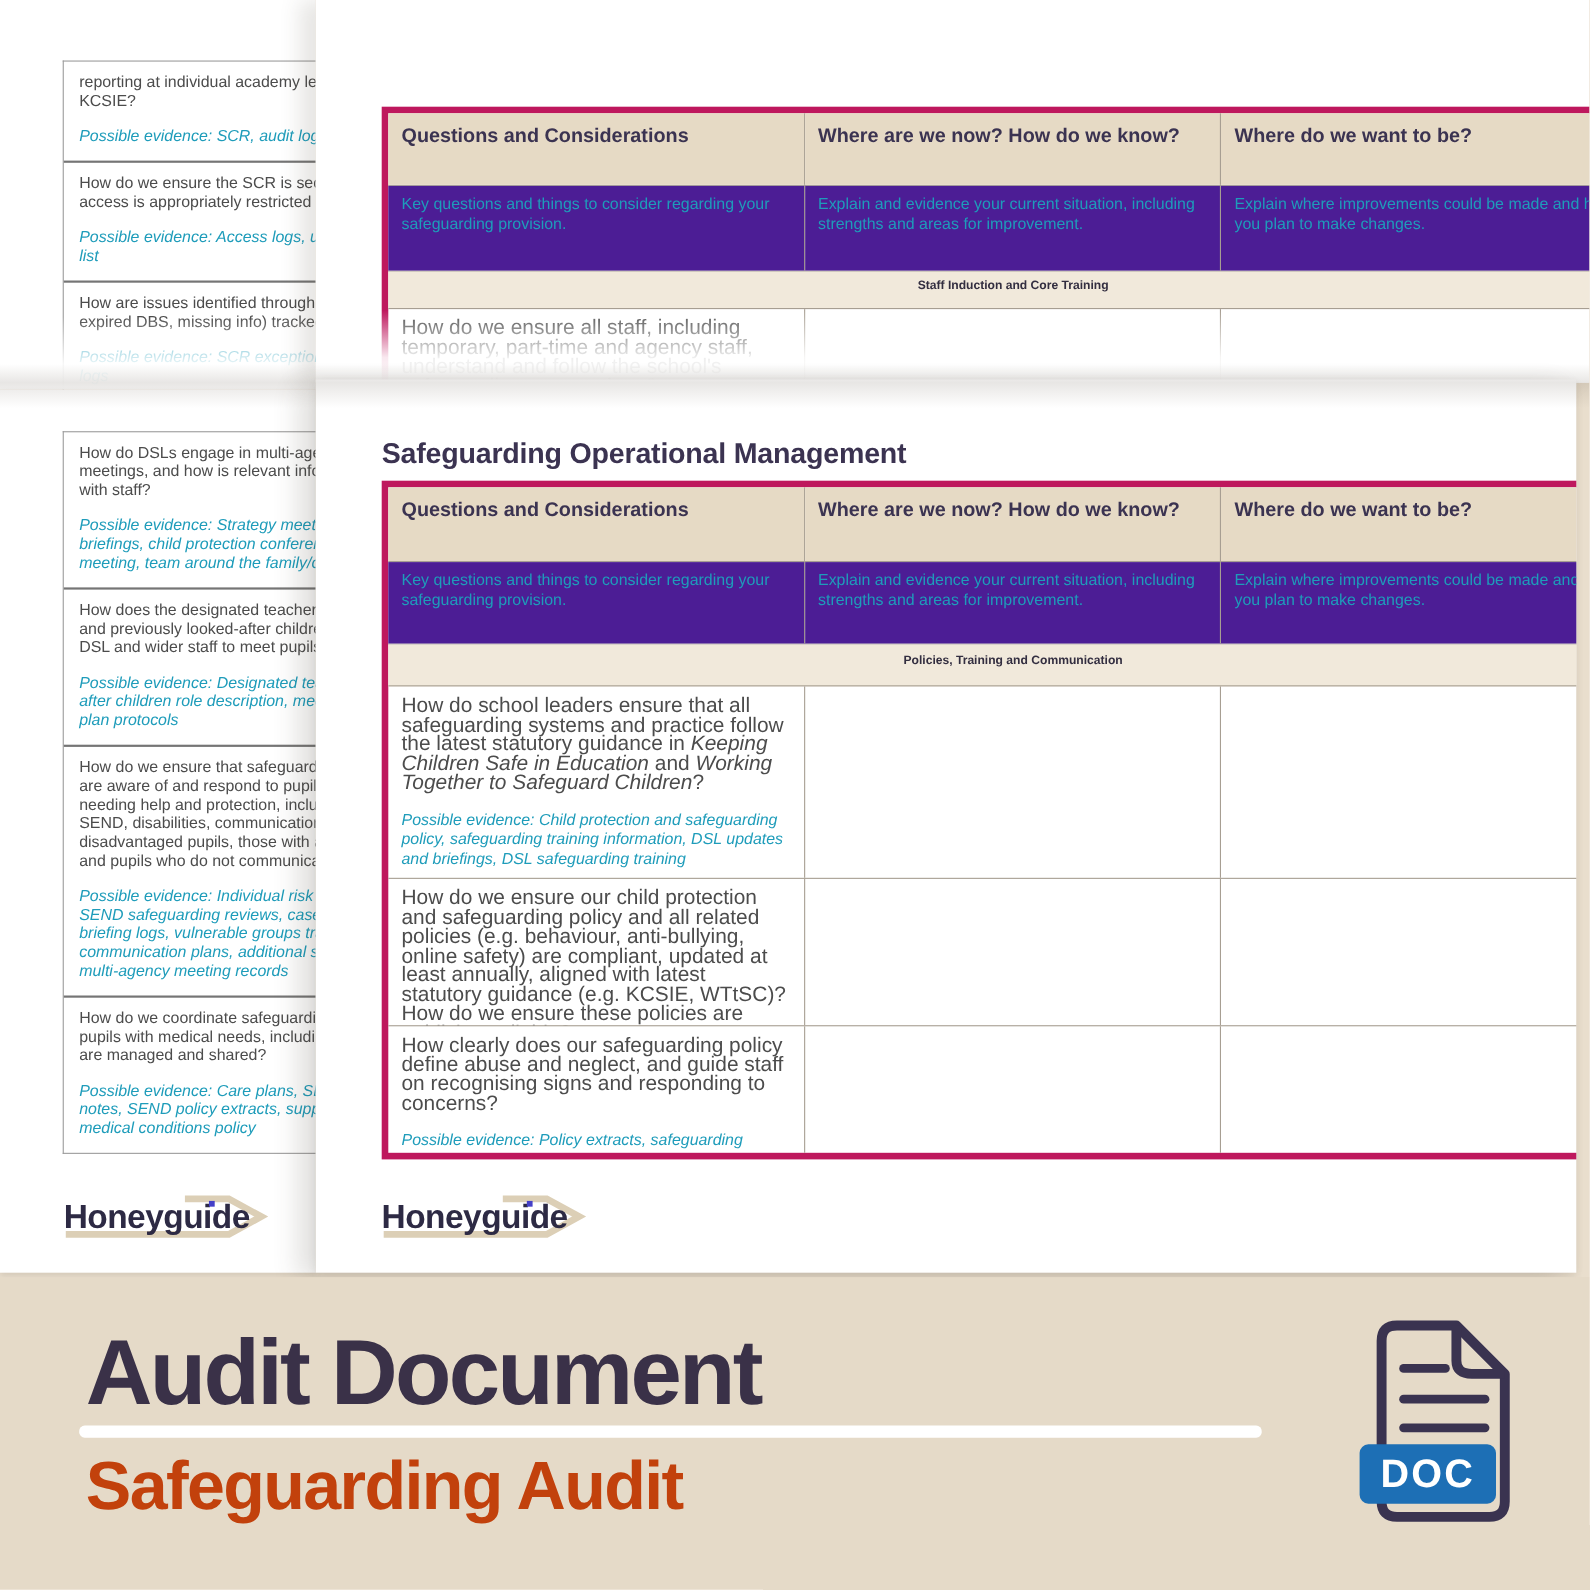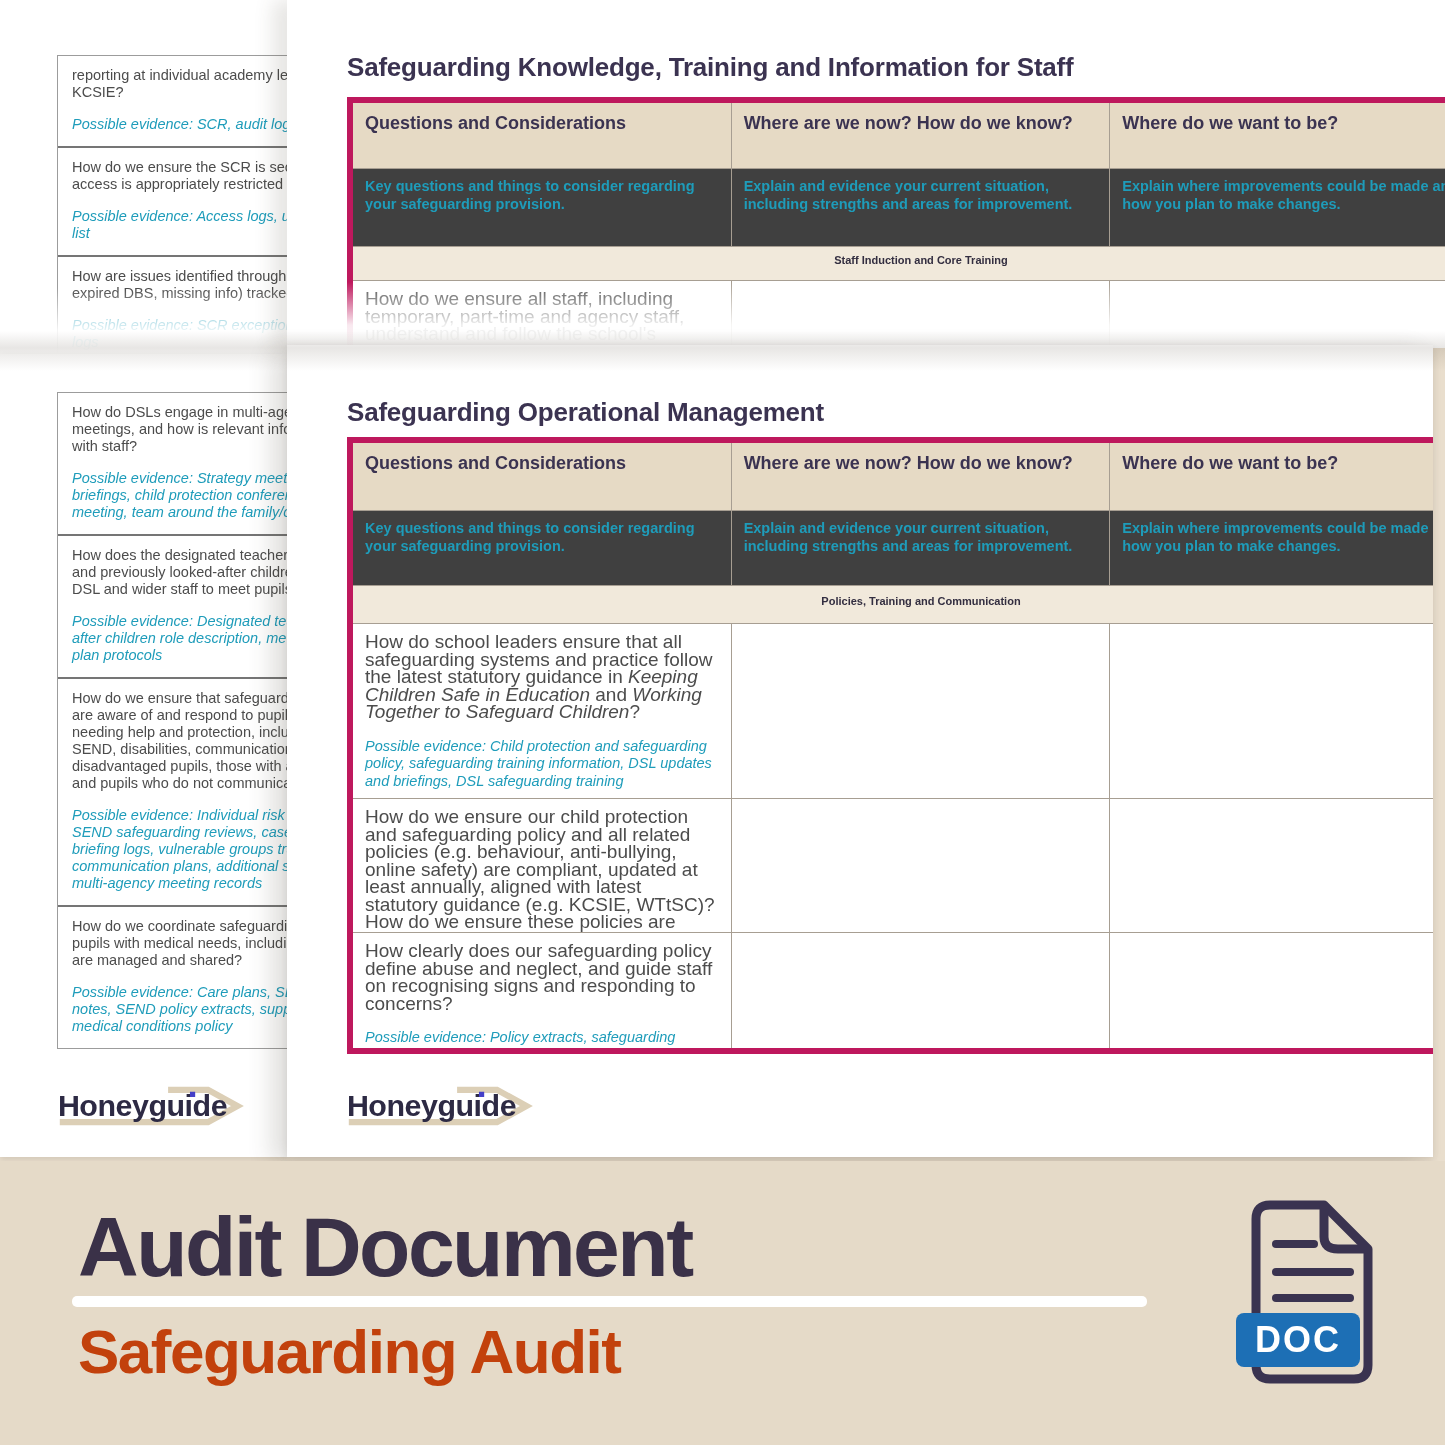--- a/index.html
+++ b/index.html
@@ -30,21 +30,21 @@
   .lev{white-space:pre;font-size:14.5px;line-height:17px;color:#1e9cba;font-style:italic;margin-top:15px;}
   
   .doc-title{position:absolute;left:60px;top:52px;font-size:26px;font-weight:bold;color:#3b3351;letter-spacing:-.2px;}
   
   .dtable{position:absolute;left:60px;width:1148px;border:6px solid #be185d;box-sizing:border-box;}
   .trow{display:flex;border-bottom:1px solid #a79e92;box-sizing:border-box;}
   .trow:last-child{border-bottom:none;}
   .tcell{width:33.33%;box-sizing:border-box;border-right:1px solid #a79e92;padding:9px 12px;overflow:hidden;}
   .tcell:last-child{border-right:none;}
   .th{background:#e6dac5;font-size:18px;line-height:22px;font-weight:bold;color:#3b3351;}
-  .key{background:#404040;font-size:14.5px;line-height:17.5px;font-weight:bold;color:#1e9cba;}
+  .key{background:#4c1d95;font-size:14.5px;line-height:17.5px;font-weight:normal;color:#1e9cba;}
   .secrow{background:#f1e9db;display:block;text-align:center;font-size:11px;font-weight:bold;color:#332e40;padding:9px 12px;box-sizing:border-box;border-bottom:1px solid #a79e92;}
   .q{font-size:19px;line-height:17.5px;color:#4c4c4c;white-space:pre-line;}
   .ev{font-size:14.5px;line-height:17.5px;color:#1e9cba;font-style:italic;margin-top:17px;}
   .it{font-style:italic;}
   .h66{height:66px;} .h78{height:78px;} .h34{height:34px;padding:7px 12px;} .h73{height:73px;}
   .h68{height:68px;} .h75{height:75px;} .h38{height:38px;padding:9px 12px;} .h175{height:175px;} .h115{height:115px;} .h134{height:134px;}
   
   .logo{position:absolute;width:190px;height:46px;}
   
   .banner{position:absolute;left:0;top:1161px;width:1445px;height:284px;background:#e5dac8;z-index:5;}
@@ -122,21 +122,20 @@
       </div>
     </div>
     <svg class="logo" style="left:56px;top:729px" viewBox="0 0 200 46">
       <path d="M118 6 H160 L191 23 L160 40 H4" fill="none" stroke="#dccfb6" stroke-width="6.5"></path>
       <text x="2" y="34" font-size="32" font-weight="bold" fill="#2d2a44" letter-spacing="-0.5">Honeyguide</text>
       <rect x="141" y="8" width="5.5" height="5.5" fill="#4540c8"></rect>
     </svg>
   </div>
 
   <div class="page1">
-    <div class="doc-title">Safeguarding Knowledge, Training and Information for Staff</div>
     <div class="dtable" style="top:97px">
       <div class="trow h66">
         <div class="tcell th">Questions and Considerations</div>
         <div class="tcell th">Where are we now? How do we know?</div>
         <div class="tcell th">Where do we want to be?</div>
       </div>
       <div class="trow h78">
         <div class="tcell key">Key questions and things to consider regarding your safeguarding provision.</div>
         <div class="tcell key">Explain and evidence your current situation, including strengths and areas for improvement.</div>
         <div class="tcell key">Explain where improvements could be made and how you plan to make changes.</div>

